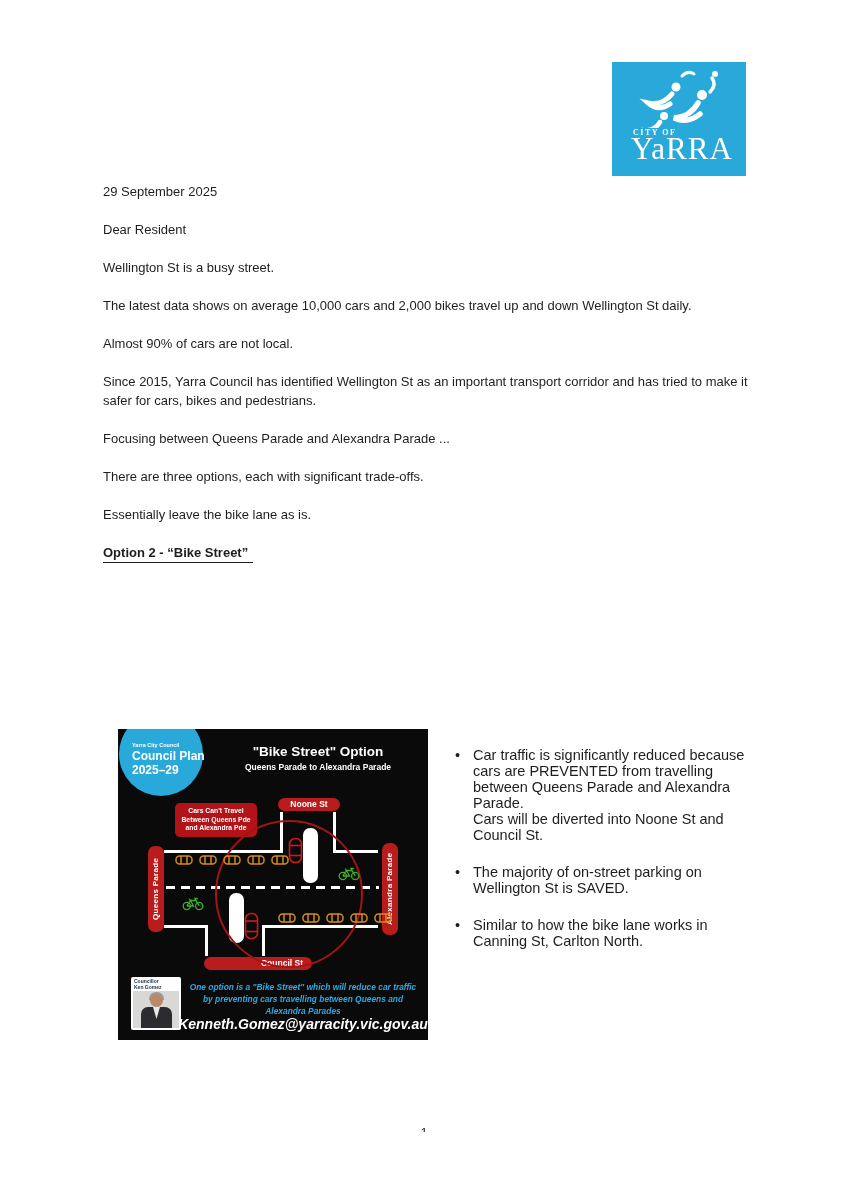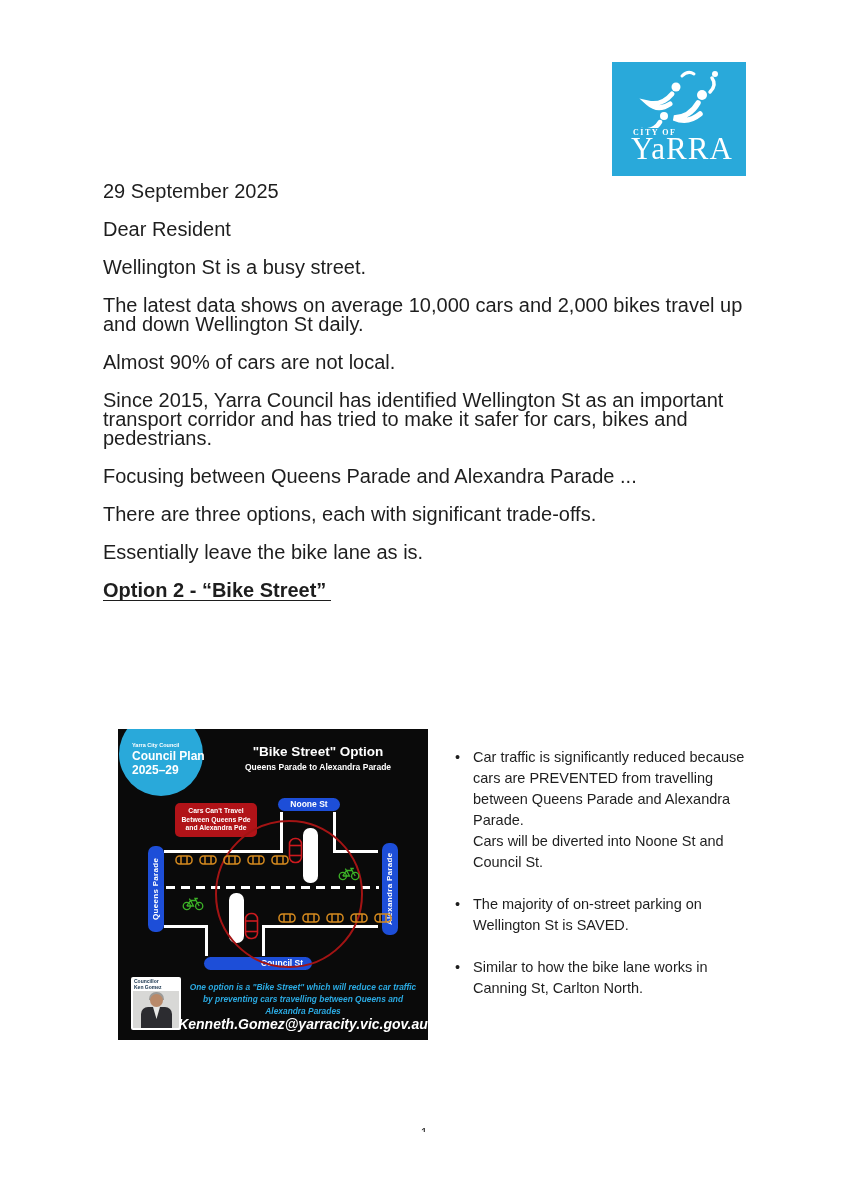--- a/index.html
+++ b/index.html
@@ -8,46 +8,46 @@
 
   
   .logo{position:absolute;left:612px;top:62px;width:134px;height:114px;background:#29a9da;}
   .logo svg{position:absolute;left:0;top:0;}
   .logo .cityof{position:absolute;left:21px;top:66px;color:#fff;font-family:"Liberation Serif",serif;
                 font-size:8px;letter-spacing:1.5px;font-weight:bold;}
   .logo .yarra{position:absolute;left:19px;top:70px;color:#fff;font-family:"Liberation Serif",serif;
                font-size:31px;line-height:34px;letter-spacing:1px;}
 
   
-  .letter{position:absolute;left:103px;top:182px;width:656px;font-size:20px;line-height:19px;}
+  .letter{position:absolute;left:103px;top:182px;width:656px;font-size:13px;line-height:19px;}
   .letter p{margin:0 0 19px 0;}
   .heading{font-weight:bold;margin-top:16px !important;}
   .heading .ul{display:inline-block;border-bottom:1.8px solid #1e1e1e;padding-right:5px;}
   .subject{font-weight:bold;}
   .subject .ul{display:inline-block;border-bottom:1.8px solid #1e1e1e;}
 
   
   .media-row{position:absolute;left:118px;top:729px;display:flex;align-items:flex-start;}
-  .bullets{width:290px;margin-left:27px;padding:3px 0 0 0;list-style:none;font-size:14.5px;line-height:21px;}
+  .bullets{width:290px;margin-left:27px;padding:3px 0 0 0;list-style:none;font-size:14.5px;line-height:16px;}
   .bullets li{position:relative;padding-left:18px;margin:0 0 21px 0;}
   .bullets li::before{content:"\2022";position:absolute;left:0;top:0;}
   .u{}
 
   
   .graphic{position:relative;width:310px;height:311px;background:#0a0a0a;flex:0 0 auto;overflow:hidden;}
   .graphic .abs{position:absolute;}
   .badge{left:1px;top:-17px;width:84px;height:84px;border-radius:50%;background:#29a9da;}
   .badge-small{left:14px;top:13px;color:#fff;font-size:5.5px;font-weight:bold;}
   .badge-l1{left:14px;top:20px;color:#fff;font-size:12px;font-weight:bold;}
   .badge-l2{left:14px;top:34px;color:#fff;font-size:12px;font-weight:bold;}
   .g-title{left:95px;top:15px;width:210px;text-align:center;color:#fff;font-size:13.5px;font-weight:bold;}
   .g-subtitle{left:95px;top:33px;width:210px;text-align:center;color:#fff;font-size:8.5px;font-weight:bold;}
   .warning{left:57px;top:74px;width:78px;padding:4px 2px;background:#b11318;border-radius:5px;
            color:#fff;font-size:6.8px;line-height:8.6px;font-weight:bold;text-align:center;}
-  .pill{background:#1d4ed8;color:#fff;font-weight:bold;text-align:center;border-radius:7px;}
+  .pill{background:#b91c1c;color:#fff;font-weight:bold;text-align:center;border-radius:7px;}
   .pill-noone{left:160px;top:69px;width:62px;height:13px;font-size:8.5px;line-height:13px;}
   .pill-council{left:86px;top:228px;width:60px;height:13px;font-size:8.5px;line-height:13px;padding-left:48px;}
   .pill-v{writing-mode:vertical-rl;transform:rotate(180deg);font-size:8px;letter-spacing:.3px;}
   .pill-queens{left:30px;top:117px;width:16px;height:86px;line-height:16px;}
   .pill-alex{left:264px;top:114px;width:16px;height:92px;line-height:16px;}
   .road{background:#fff;}
   .dashed{left:48px;top:157px;width:213px;height:3px;
           background:repeating-linear-gradient(90deg,#fff 0 9px,transparent 9px 15px);}
   .bar{background:#fff;border-radius:7px;}
   .redring{left:97px;top:91px;width:144px;height:144px;border:2px solid #a31414;border-radius:50%;}

